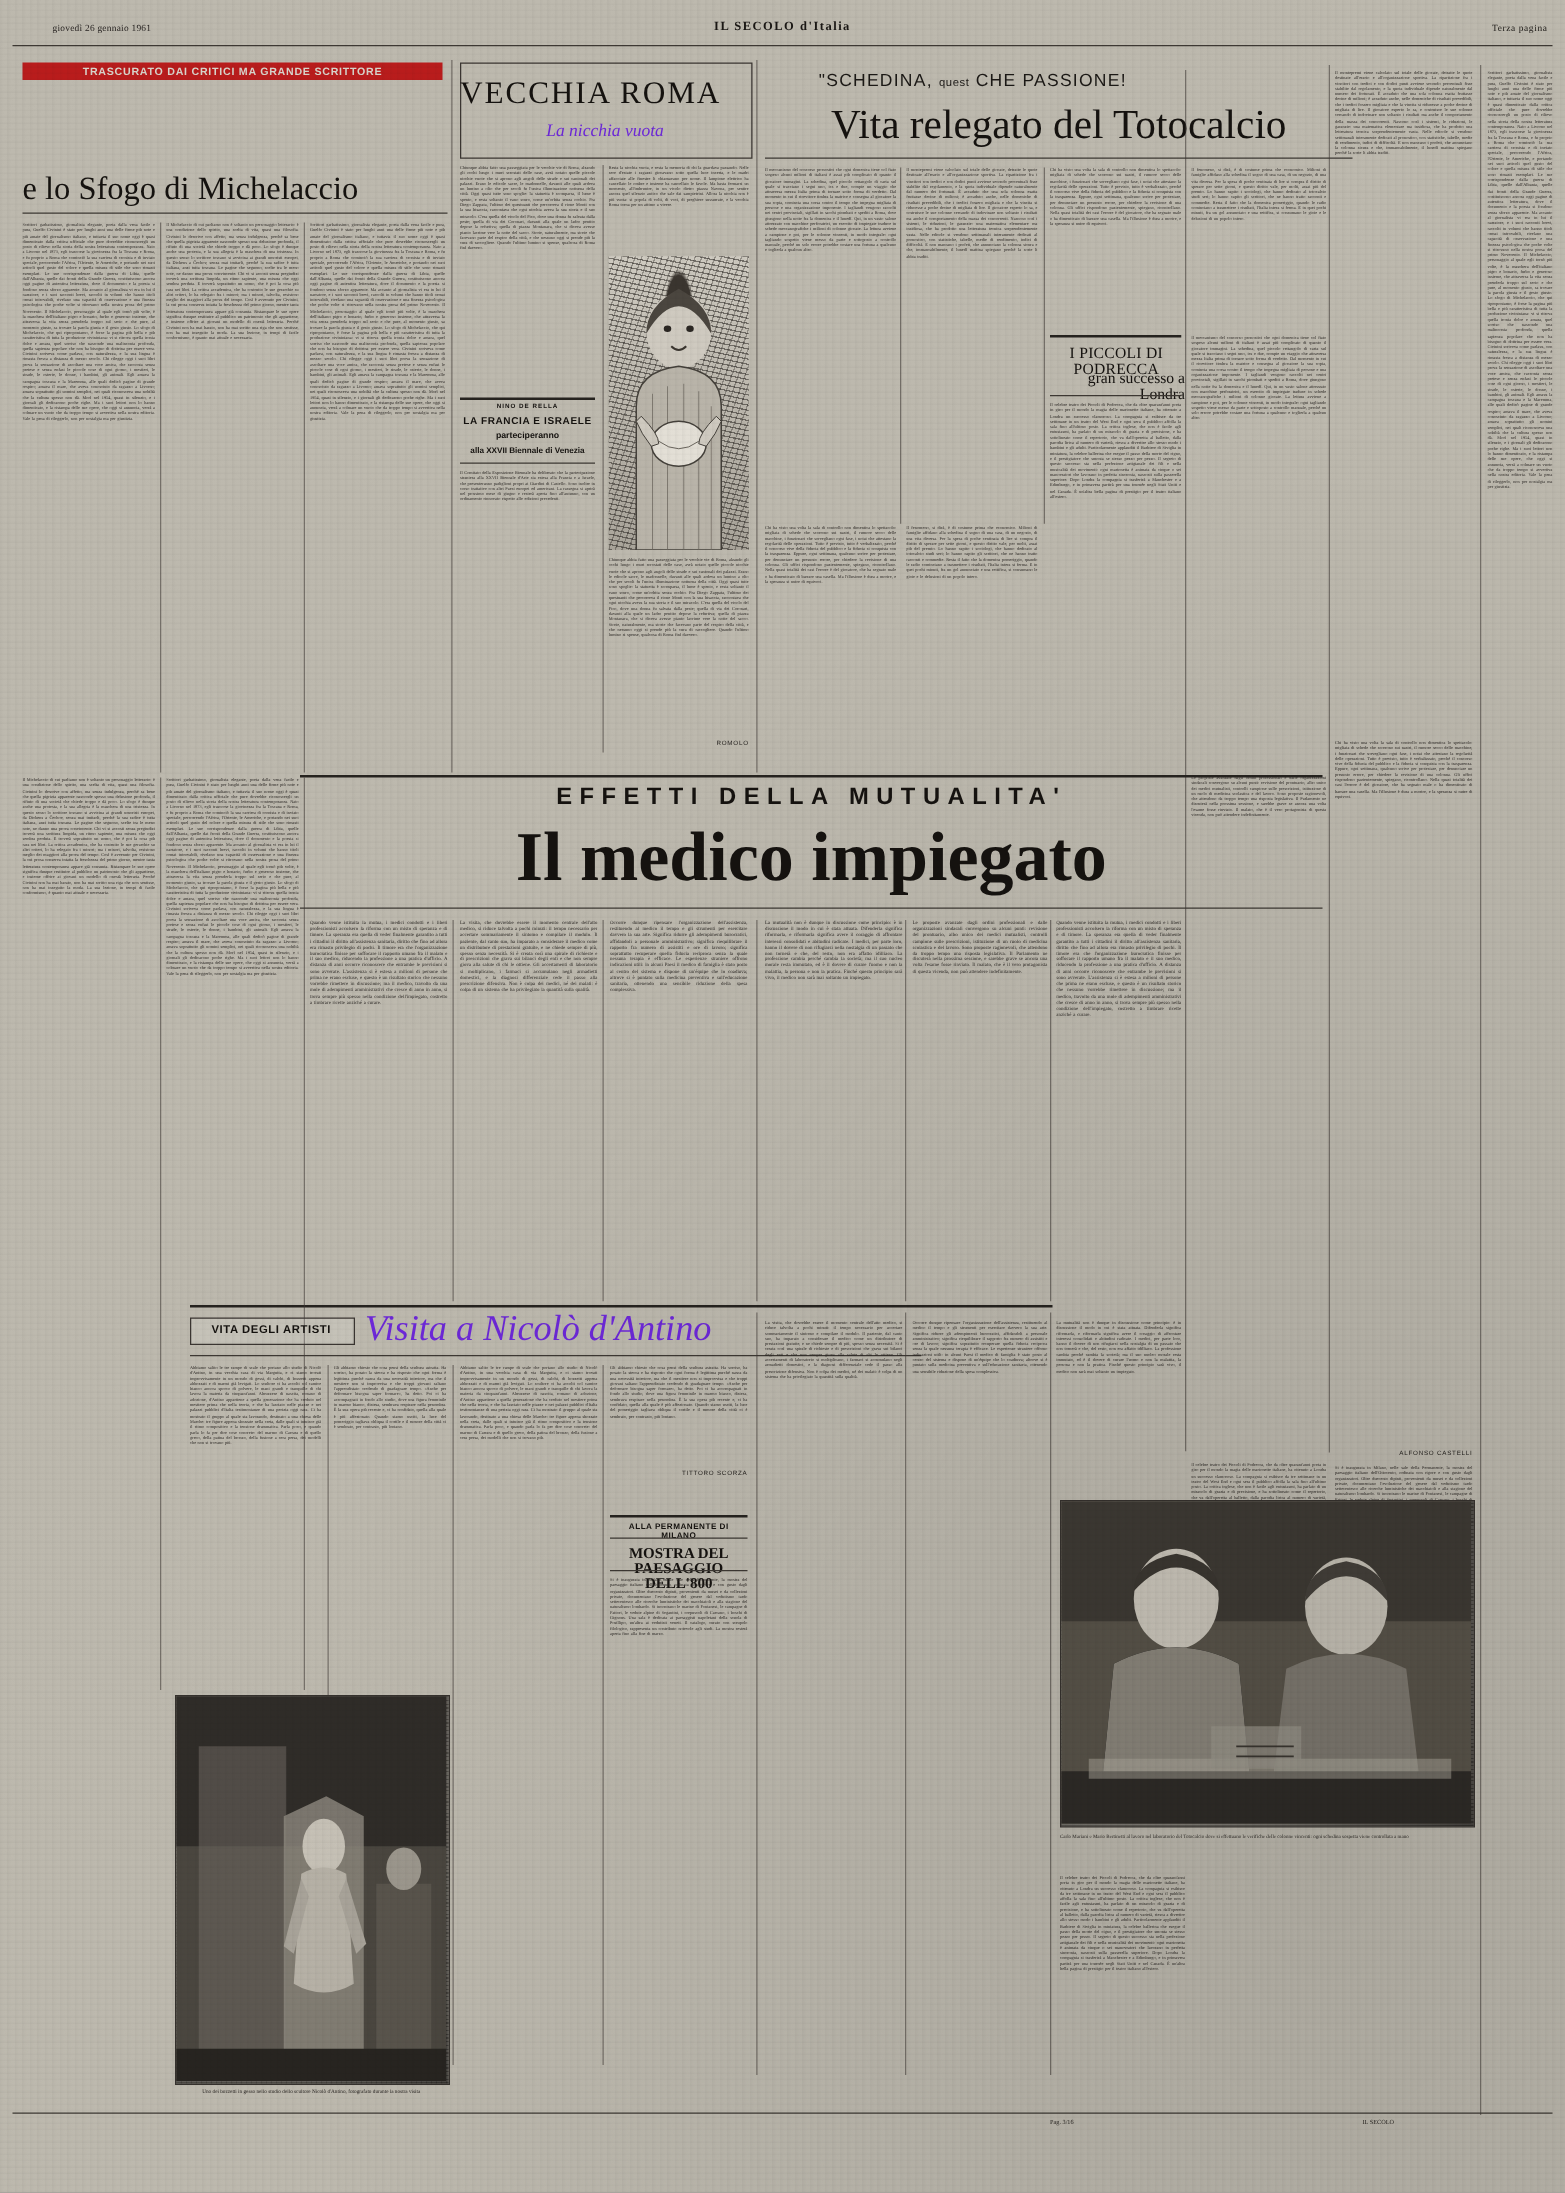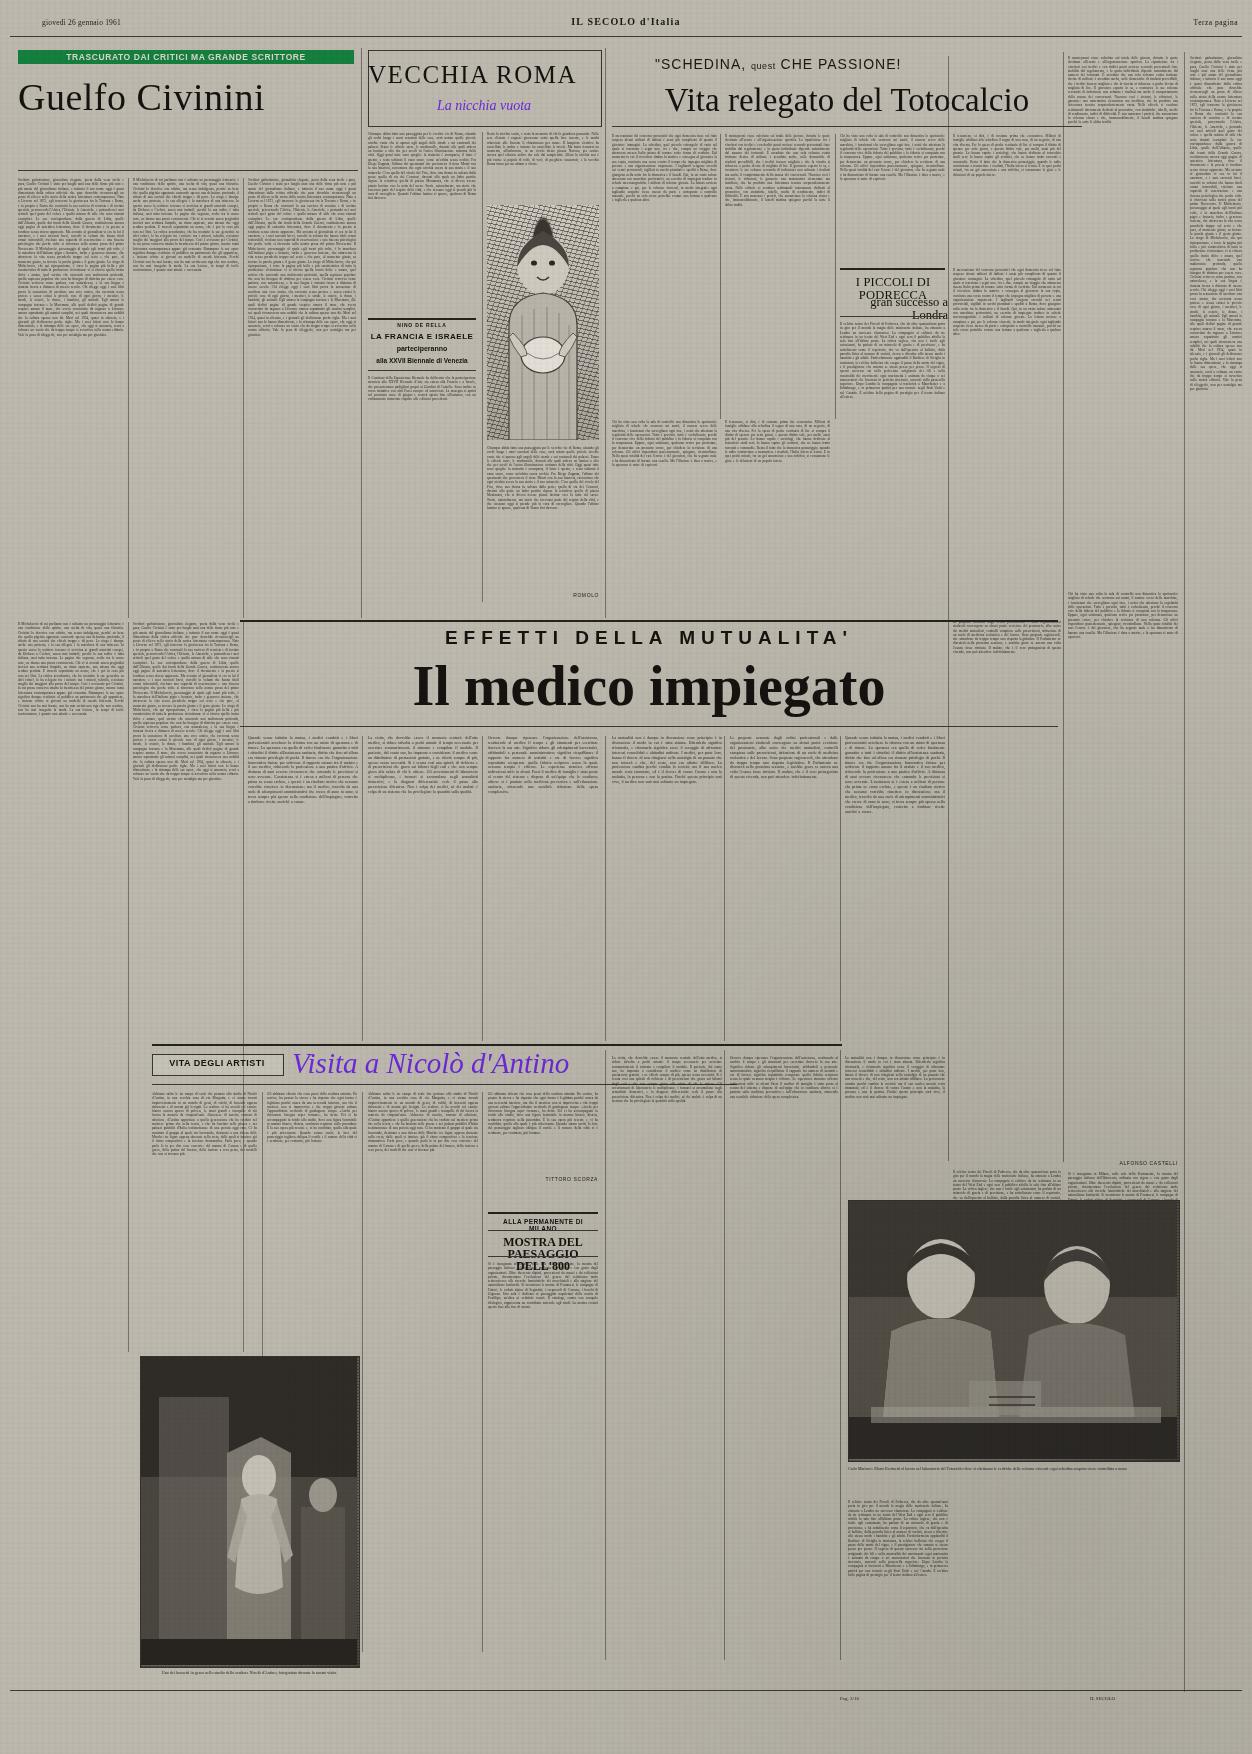--- a/index.html
+++ b/index.html
@@ -63,21 +63,21 @@
     color: #2b2724;
     overflow: hidden;
     letter-spacing: .05px;
     word-spacing: .3px;
     hyphens: auto;
   }
   .body-col.s4 { font-size: 3.9px; line-height: 4.9px; }
 
   .kicker {
     position: absolute;
-    background: #15803d;
+    background: #b91c1c;
     color: #d9d5cc;
     font-family: "Liberation Sans", sans-serif;
     font-weight: bold;
     letter-spacing: .6px;
     text-align: center;
     font-size: 8.5px;
     padding: 2px 4px;
   }
   .headline {
     position: absolute;
@@ -168,21 +168,21 @@
 <div class="page">
 
   <div class="masthead">
     <div class="left">giovedì 26 gennaio 1961</div>
     <div class="center">IL SECOLO d'Italia</div>
     <div class="right">Terza pagina</div>
   </div>
   <div class="rule hr-thin" style="left:10px; top:36px; width:1232px;"></div>
 
   <div class="kicker" style="left:18px; top:50px; width:328px;">TRASCURATO DAI CRITICI MA GRANDE SCRITTORE</div>
-  <div class="headline hl-1" style="left:18px; top:78px; width:340px;">Guelfo Civinini</div>
+  <div class="headline hl-2" style="left:18px; top:138px; width:345px;">e lo Sfogo di Michelaccio</div>
   <div class="rule hr-thin" style="left:18px; top:170px; width:340px;"></div>
 
   <div class="body-col" style="left:18px; top:178px; width:106px; height:600px;">Scrittori garbatissimo, giornalista elegante, poeta dalla vena facile e pura, Guelfo Civinini è stato per lunghi anni una delle firme più note e più amate del giornalismo italiano, e tuttavia il suo nome oggi è quasi dimenticato dalla critica ufficiale che pure dovrebbe riconoscergli un posto di rilievo nella storia della nostra letteratura contemporanea. Nato a Livorno nel 1873, egli trascorse la giovinezza fra la Toscana e Roma, e fu proprio a Roma che cominciò la sua carriera di cronista e di inviato speciale, percorrendo l'Africa, l'Oriente, le Americhe, e portando nei suoi articoli quel gusto del colore e quella misura di stile che sono rimasti esemplari. Le sue corrispondenze dalla guerra di Libia, quelle dall'Albania, quelle dai fronti della Grande Guerra, costituiscono ancora oggi pagine di autentica letteratura, dove il documento e la poesia si fondono senza sforzo apparente. Ma accanto al giornalista vi era in lui il narratore, e i suoi racconti brevi, raccolti in volumi che hanno titoli ormai introvabili, rivelano una capacità di osservazione e una finezza psicologica che poche volte si ritrovano nella nostra prosa del primo Novecento. Il Michelaccio, personaggio al quale egli tornò più volte, è la maschera dell'italiano pigro e bonario, furbo e generoso insieme, che attraversa la vita senza prenderla troppo sul serio e che pure, al momento giusto, sa trovare la parola giusta e il gesto giusto. Lo sfogo di Michelaccio, che qui riproponiamo, è forse la pagina più bella e più caratteristica di tutta la produzione civininiana: vi si ritrova quella ironia dolce e amara, quel sorriso che nasconde una malinconia profonda, quella sapienza popolare che non ha bisogno di dottrina per essere vera. Civinini scriveva come parlava, con naturalezza, e la sua lingua è rimasta fresca a distanza di mezzo secolo. Chi rilegge oggi i suoi libri prova la sensazione di ascoltare una voce amica, che racconta senza pretese e senza enfasi le piccole cose di ogni giorno, i mestieri, le strade, le osterie, le donne, i bambini, gli animali. Egli amava la campagna toscana e la Maremma, alle quali dedicò pagine di grande respiro; amava il mare, che aveva conosciuto da ragazzo a Livorno; amava soprattutto gli uomini semplici, nei quali riconosceva una nobiltà che la cultura spesso non dà. Morì nel 1954, quasi in silenzio, e i giornali gli dedicarono poche righe. Ma i suoi lettori non lo hanno dimenticato, e la ristampa delle sue opere, che oggi si annuncia, verrà a colmare un vuoto che da troppo tempo si avvertiva nella nostra editoria. Vale la pena di rileggerlo, non per nostalgia ma per giustizia.</div>
   <div class="body-col" style="left:133px; top:178px; width:106px; height:600px;">Il Michelaccio di cui parliamo non è soltanto un personaggio letterario: è una condizione dello spirito, una scelta di vita, quasi una filosofia. Civinini lo descrive con affetto, ma senza indulgenza, perché sa bene che quella pigrizia apparente nasconde spesso una delusione profonda, il rifiuto di una società che chiede troppo e dà poco. Lo sfogo è dunque anche una protesta, e la sua allegria è la maschera di una tristezza. In questo senso lo scrittore toscano si avvicina ai grandi umoristi europei, da Dickens a Čechov, senza mai imitarli, perché la sua radice è tutta italiana, anzi tutta toscana. Le pagine che seguono, scelte tra le meno note, ne danno una prova convincente. Chi vi si accosti senza pregiudizi troverà una scrittura limpida, un ritmo sapiente, una misura che oggi sembra perduta. E troverà soprattutto un uomo, che è poi la cosa più rara nei libri. La critica accademica, che ha costruito le sue gerarchie su altri criteri, lo ha relegato fra i minori; ma i minori, talvolta, resistono meglio dei maggiori alla prova del tempo. Così è avvenuto per Civinini, la cui prosa conserva intatta la freschezza del primo giorno, mentre tanta letteratura contemporanea appare già consunta. Ristampare le sue opere significa dunque restituire al pubblico un patrimonio che gli appartiene, e insieme offrire ai giovani un modello di onestà letteraria. Perché Civinini non ha mai barato, non ha mai scritto una riga che non sentisse, non ha mai inseguito la moda. La sua lezione, in tempi di facile conformismo, è quanto mai attuale e necessaria.</div>
   <div class="body-col" style="left:248px; top:178px; width:108px; height:430px;">Scrittori garbatissimo, giornalista elegante, poeta dalla vena facile e pura, Guelfo Civinini è stato per lunghi anni una delle firme più note e più amate del giornalismo italiano, e tuttavia il suo nome oggi è quasi dimenticato dalla critica ufficiale che pure dovrebbe riconoscergli un posto di rilievo nella storia della nostra letteratura contemporanea. Nato a Livorno nel 1873, egli trascorse la giovinezza fra la Toscana e Roma, e fu proprio a Roma che cominciò la sua carriera di cronista e di inviato speciale, percorrendo l'Africa, l'Oriente, le Americhe, e portando nei suoi articoli quel gusto del colore e quella misura di stile che sono rimasti esemplari. Le sue corrispondenze dalla guerra di Libia, quelle dall'Albania, quelle dai fronti della Grande Guerra, costituiscono ancora oggi pagine di autentica letteratura, dove il documento e la poesia si fondono senza sforzo apparente. Ma accanto al giornalista vi era in lui il narratore, e i suoi racconti brevi, raccolti in volumi che hanno titoli ormai introvabili, rivelano una capacità di osservazione e una finezza psicologica che poche volte si ritrovano nella nostra prosa del primo Novecento. Il Michelaccio, personaggio al quale egli tornò più volte, è la maschera dell'italiano pigro e bonario, furbo e generoso insieme, che attraversa la vita senza prenderla troppo sul serio e che pure, al momento giusto, sa trovare la parola giusta e il gesto giusto. Lo sfogo di Michelaccio, che qui riproponiamo, è forse la pagina più bella e più caratteristica di tutta la produzione civininiana: vi si ritrova quella ironia dolce e amara, quel sorriso che nasconde una malinconia profonda, quella sapienza popolare che non ha bisogno di dottrina per essere vera. Civinini scriveva come parlava, con naturalezza, e la sua lingua è rimasta fresca a distanza di mezzo secolo. Chi rilegge oggi i suoi libri prova la sensazione di ascoltare una voce amica, che racconta senza pretese e senza enfasi le piccole cose di ogni giorno, i mestieri, le strade, le osterie, le donne, i bambini, gli animali. Egli amava la campagna toscana e la Maremma, alle quali dedicò pagine di grande respiro; amava il mare, che aveva conosciuto da ragazzo a Livorno; amava soprattutto gli uomini semplici, nei quali riconosceva una nobiltà che la cultura spesso non dà. Morì nel 1954, quasi in silenzio, e i giornali gli dedicarono poche righe. Ma i suoi lettori non lo hanno dimenticato, e la ristampa delle sue opere, che oggi si annuncia, verrà a colmare un vuoto che da troppo tempo si avvertiva nella nostra editoria. Vale la pena di rileggerlo, non per nostalgia ma per giustizia.</div>
 
   <div class="col-rule rule" style="left:128px; top:178px; height:440px;"></div>
   <div class="col-rule rule" style="left:243px; top:178px; height:440px;"></div>
   <div class="col-rule rule" style="left:361px; top:48px; height:570px;"></div>
 

